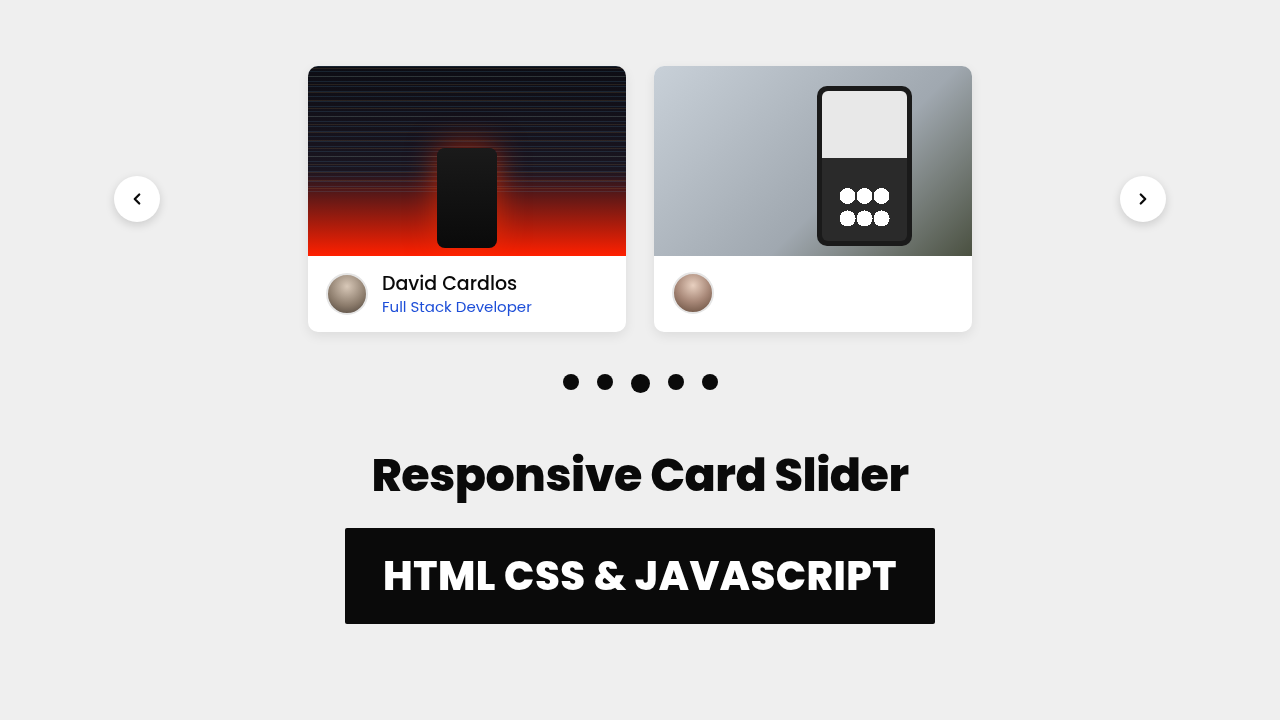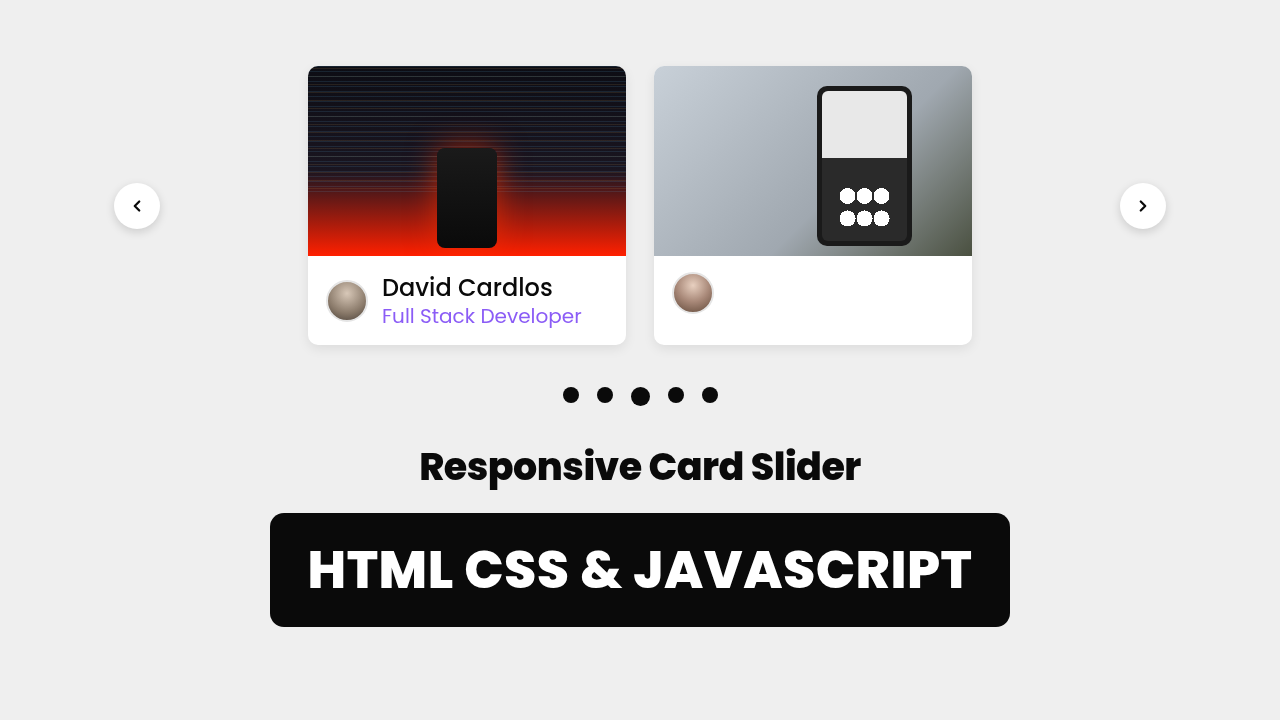--- a/index.html
+++ b/index.html
@@ -65,29 +65,29 @@
   border: 2px solid #e5e5e5;
   flex-shrink: 0;
 }
 
 .user-info {
   display: flex;
   flex-direction: column;
 }
 
 .user-name {
-  font-size: 24px;
+  font-size: 19px;
   font-weight: 500;
   color: #0a0a0a;
   line-height: 1.3;
 }
 
 .user-role {
-  font-size: 20px;
-  color: #8b5cf6;
+  font-size: 15px;
+  color: #1d4ed8;
   line-height: 1.3;
 }
 
 .nav-btn {
   position: absolute;
   top: 50%;
   transform: translateY(-50%);
   width: 46px;
   height: 46px;
   border-radius: 50%;
@@ -123,34 +123,34 @@
   background: #0a0a0a;
   cursor: pointer;
 }
 
 .dot.active {
   width: 19px;
   height: 19px;
 }
 
 .title {
-  font-size: 38px;
+  font-size: 46px;
   font-weight: 800;
   color: #0a0a0a;
-  margin-top: 32px;
+  margin-top: 48px;
   letter-spacing: -0.5px;
 }
 
 .subtitle-badge {
   background: #0a0a0a;
   color: #fff;
-  font-size: 52px;
+  font-size: 40px;
   font-weight: 800;
   padding: 18px 38px;
-  border-radius: 14px;
+  border-radius: 2px;
   margin-top: 18px;
   letter-spacing: 0.5px;
 }
 
 
 .img-code {
   background: linear-gradient(180deg, #0d0d14 0%, #1a1520 55%, #ff2000 100%);
   position: relative;
 }
 .img-code::before {

